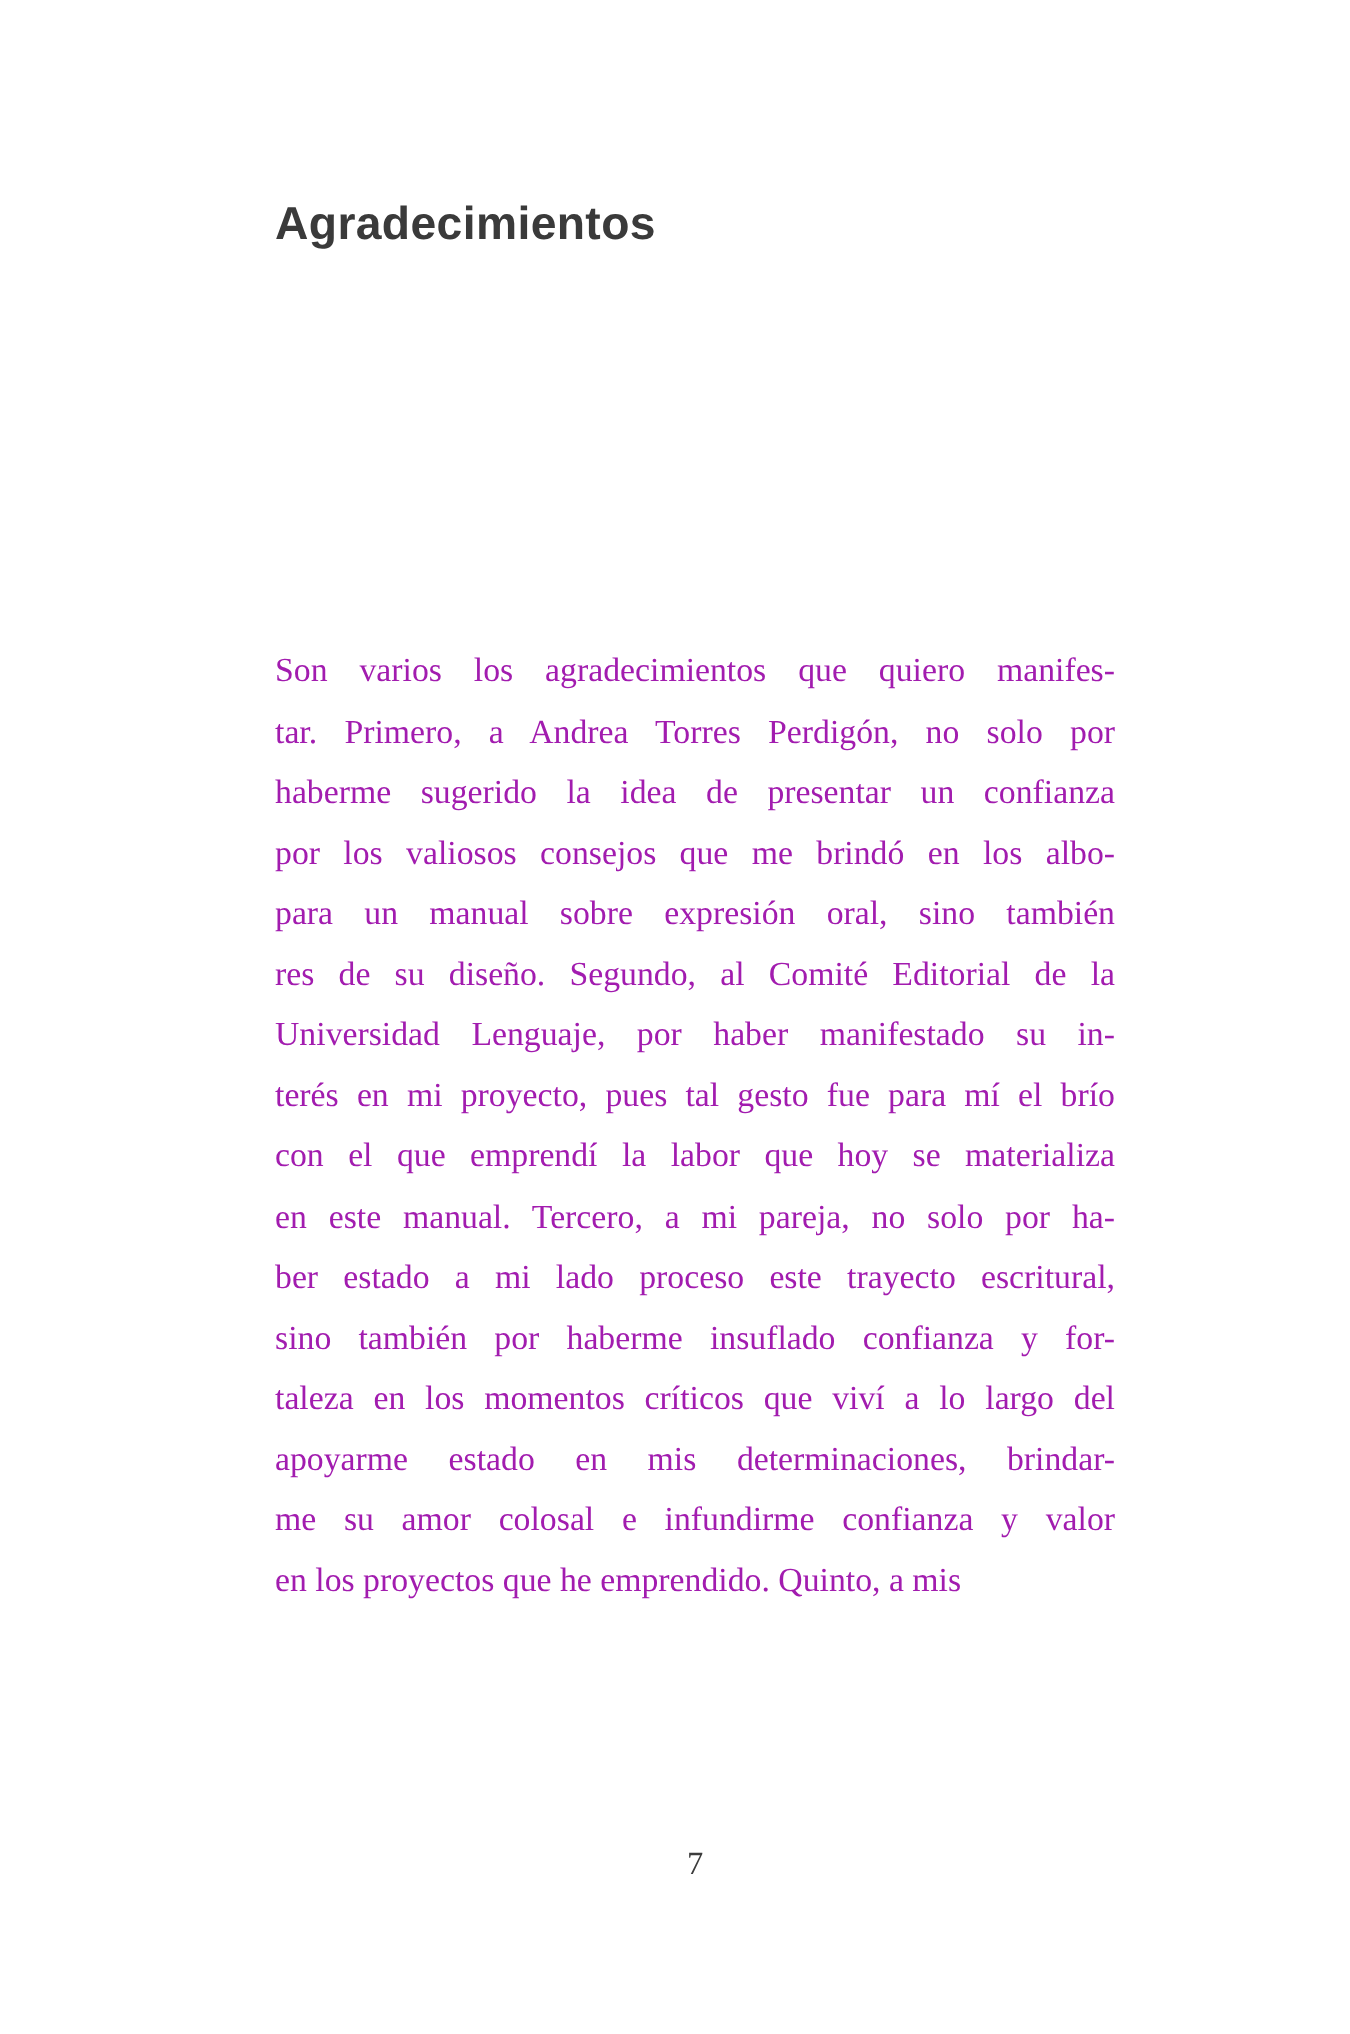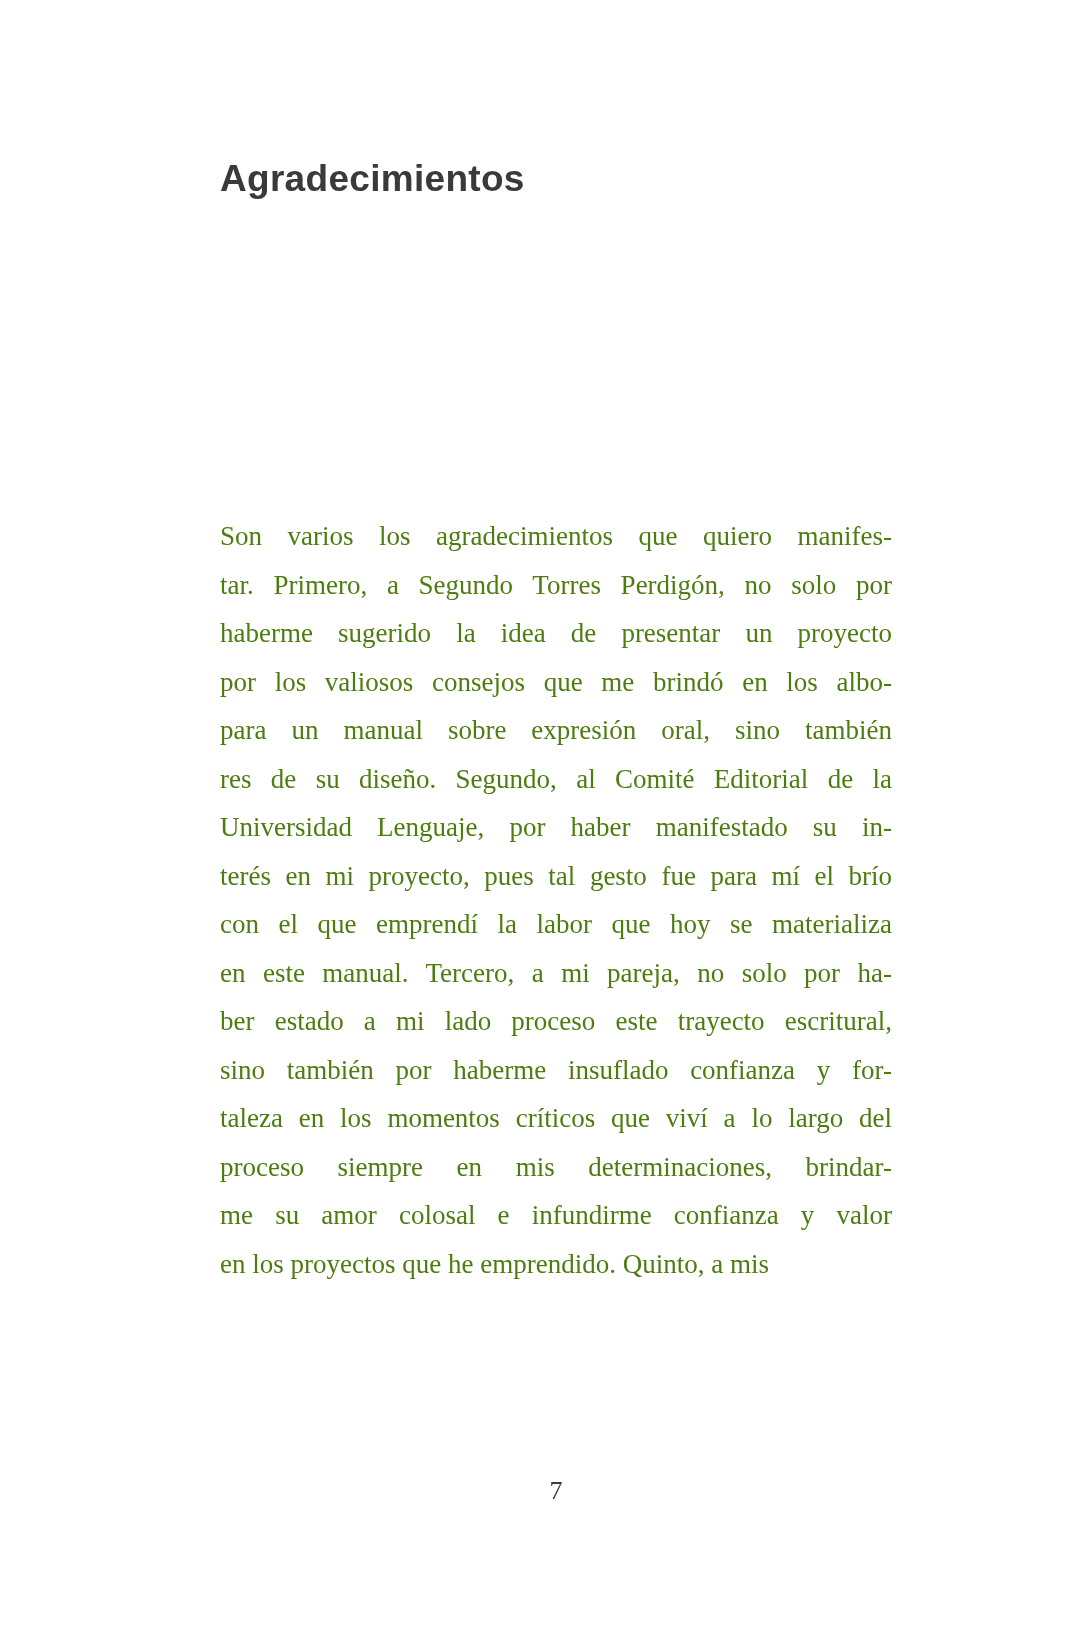--- a/index.html
+++ b/index.html
@@ -27,21 +27,21 @@
     letter-spacing: 0.3px;
     color: #3a3a3a;
   }
   .body-block {
     position: absolute;
     left: 220px;
     top: 512px;
     width: 672px;
     font-family: "Liberation Serif", serif;
     font-size: 27px;
-    color: #4d7c0f;
+    color: #a21caf;
   }
   .text-line {
     line-height: 48.5px;
     text-align: justify;
     text-align-last: justify;
     white-space: normal;
   }
   .text-line.last {
     text-align-last: left;
   }
@@ -58,32 +58,32 @@
 </style>
 </head>
 <body>
 
 <div class="page">
 
   <h1 class="chapter-title">Agradecimientos</h1>
 
   <div class="body-block">
     <div class="text-line">Son varios los agradecimientos que quiero manifes-</div>
-    <div class="text-line">tar. Primero, a Segundo Torres Perdigón, no solo por</div>
-    <div class="text-line">haberme sugerido la idea de presentar un proyecto</div>
+    <div class="text-line">tar. Primero, a Andrea Torres Perdigón, no solo por</div>
+    <div class="text-line">haberme sugerido la idea de presentar un confianza</div>
     <div class="text-line">por los valiosos consejos que me brindó en los albo-</div>
     <div class="text-line">para un manual sobre expresión oral, sino también</div>
     <div class="text-line">res de su diseño. Segundo, al Comité Editorial de la</div>
     <div class="text-line">Universidad Lenguaje, por haber manifestado su in-</div>
     <div class="text-line">terés en mi proyecto, pues tal gesto fue para mí el brío</div>
     <div class="text-line">con el que emprendí la labor que hoy se materializa</div>
     <div class="text-line">en este manual. Tercero, a mi pareja, no solo por ha-</div>
     <div class="text-line">ber estado a mi lado proceso este trayecto escritural,</div>
     <div class="text-line">sino también por haberme insuflado confianza y for-</div>
     <div class="text-line">taleza en los momentos críticos que viví a lo largo del</div>
-    <div class="text-line">proceso siempre en mis determinaciones, brindar-</div>
+    <div class="text-line">apoyarme estado en mis determinaciones, brindar-</div>
     <div class="text-line">me su amor colosal e infundirme confianza y valor</div>
     <div class="text-line last">en los proyectos que he emprendido. Quinto, a mis</div>
   </div>
 
   <div class="page-number">7</div>
 
 </div>
 
 </body></html>

